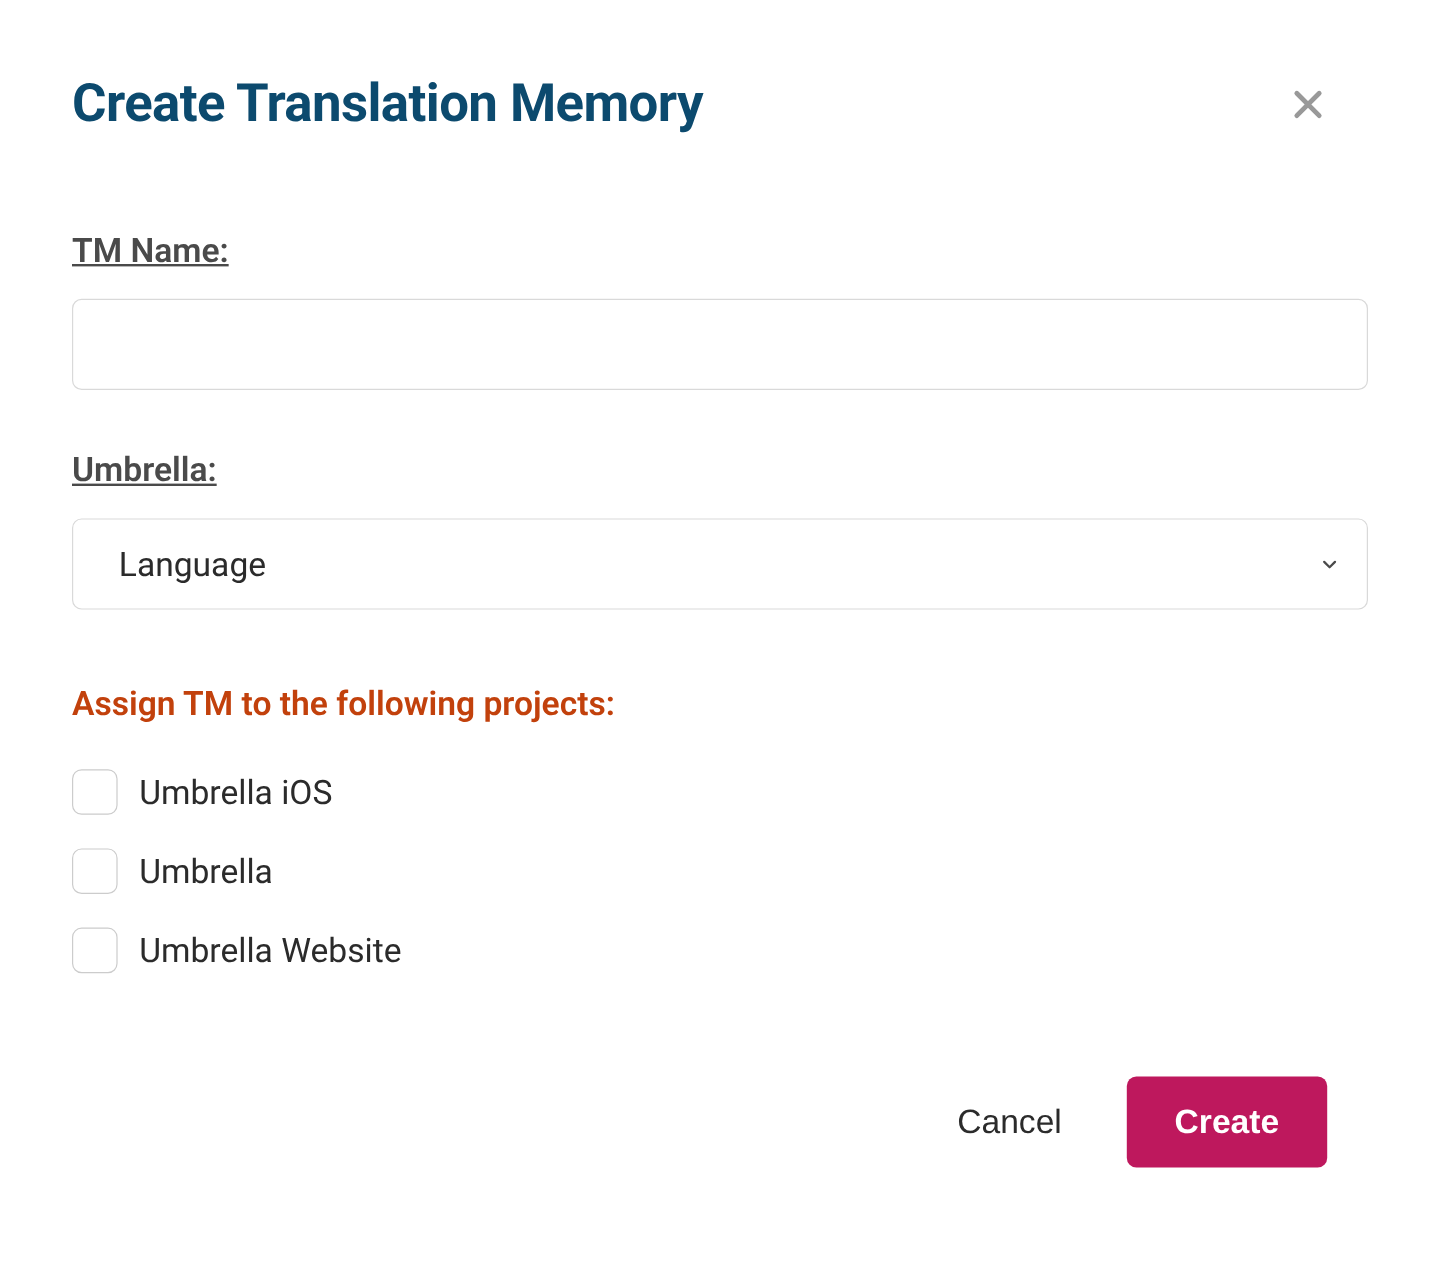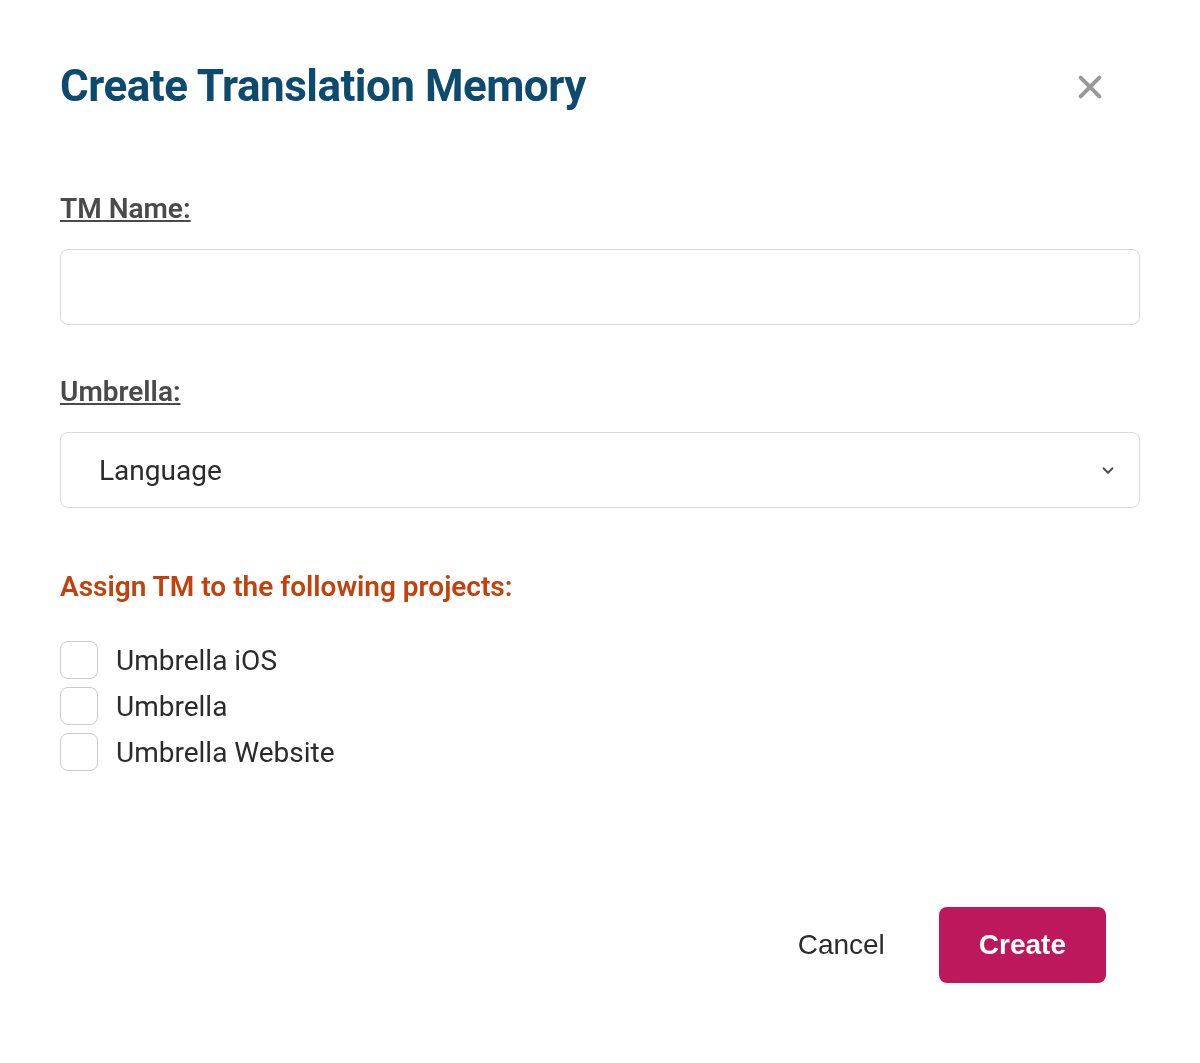--- a/index.html
+++ b/index.html
@@ -101,21 +101,21 @@
     }
     .projects-label {
       font-size: 28px;
       font-weight: 600;
       color: #c2410c;
       margin-bottom: 38px;
     }
     .checkbox-list {
       display: flex;
       flex-direction: column;
-      gap: 8px;
+      gap: 28px;
     }
     .checkbox-item {
       display: flex;
       align-items: center;
       gap: 18px;
       cursor: pointer;
     }
     .checkbox-box {
       width: 38px;
       height: 38px;
@@ -123,21 +123,21 @@
       border-radius: 8px;
       background: #ffffff;
       flex-shrink: 0;
     }
     .checkbox-label {
       font-size: 28px;
       color: #2b2b2b;
     }
     .modal-footer {
       position: absolute;
-      bottom: 80px;
+      bottom: 90px;
       right: 94px;
       display: flex;
       align-items: center;
       gap: 54px;
     }
     .btn-cancel {
       font-size: 28px;
       color: #2b2b2b;
       background: none;
       border: none;

